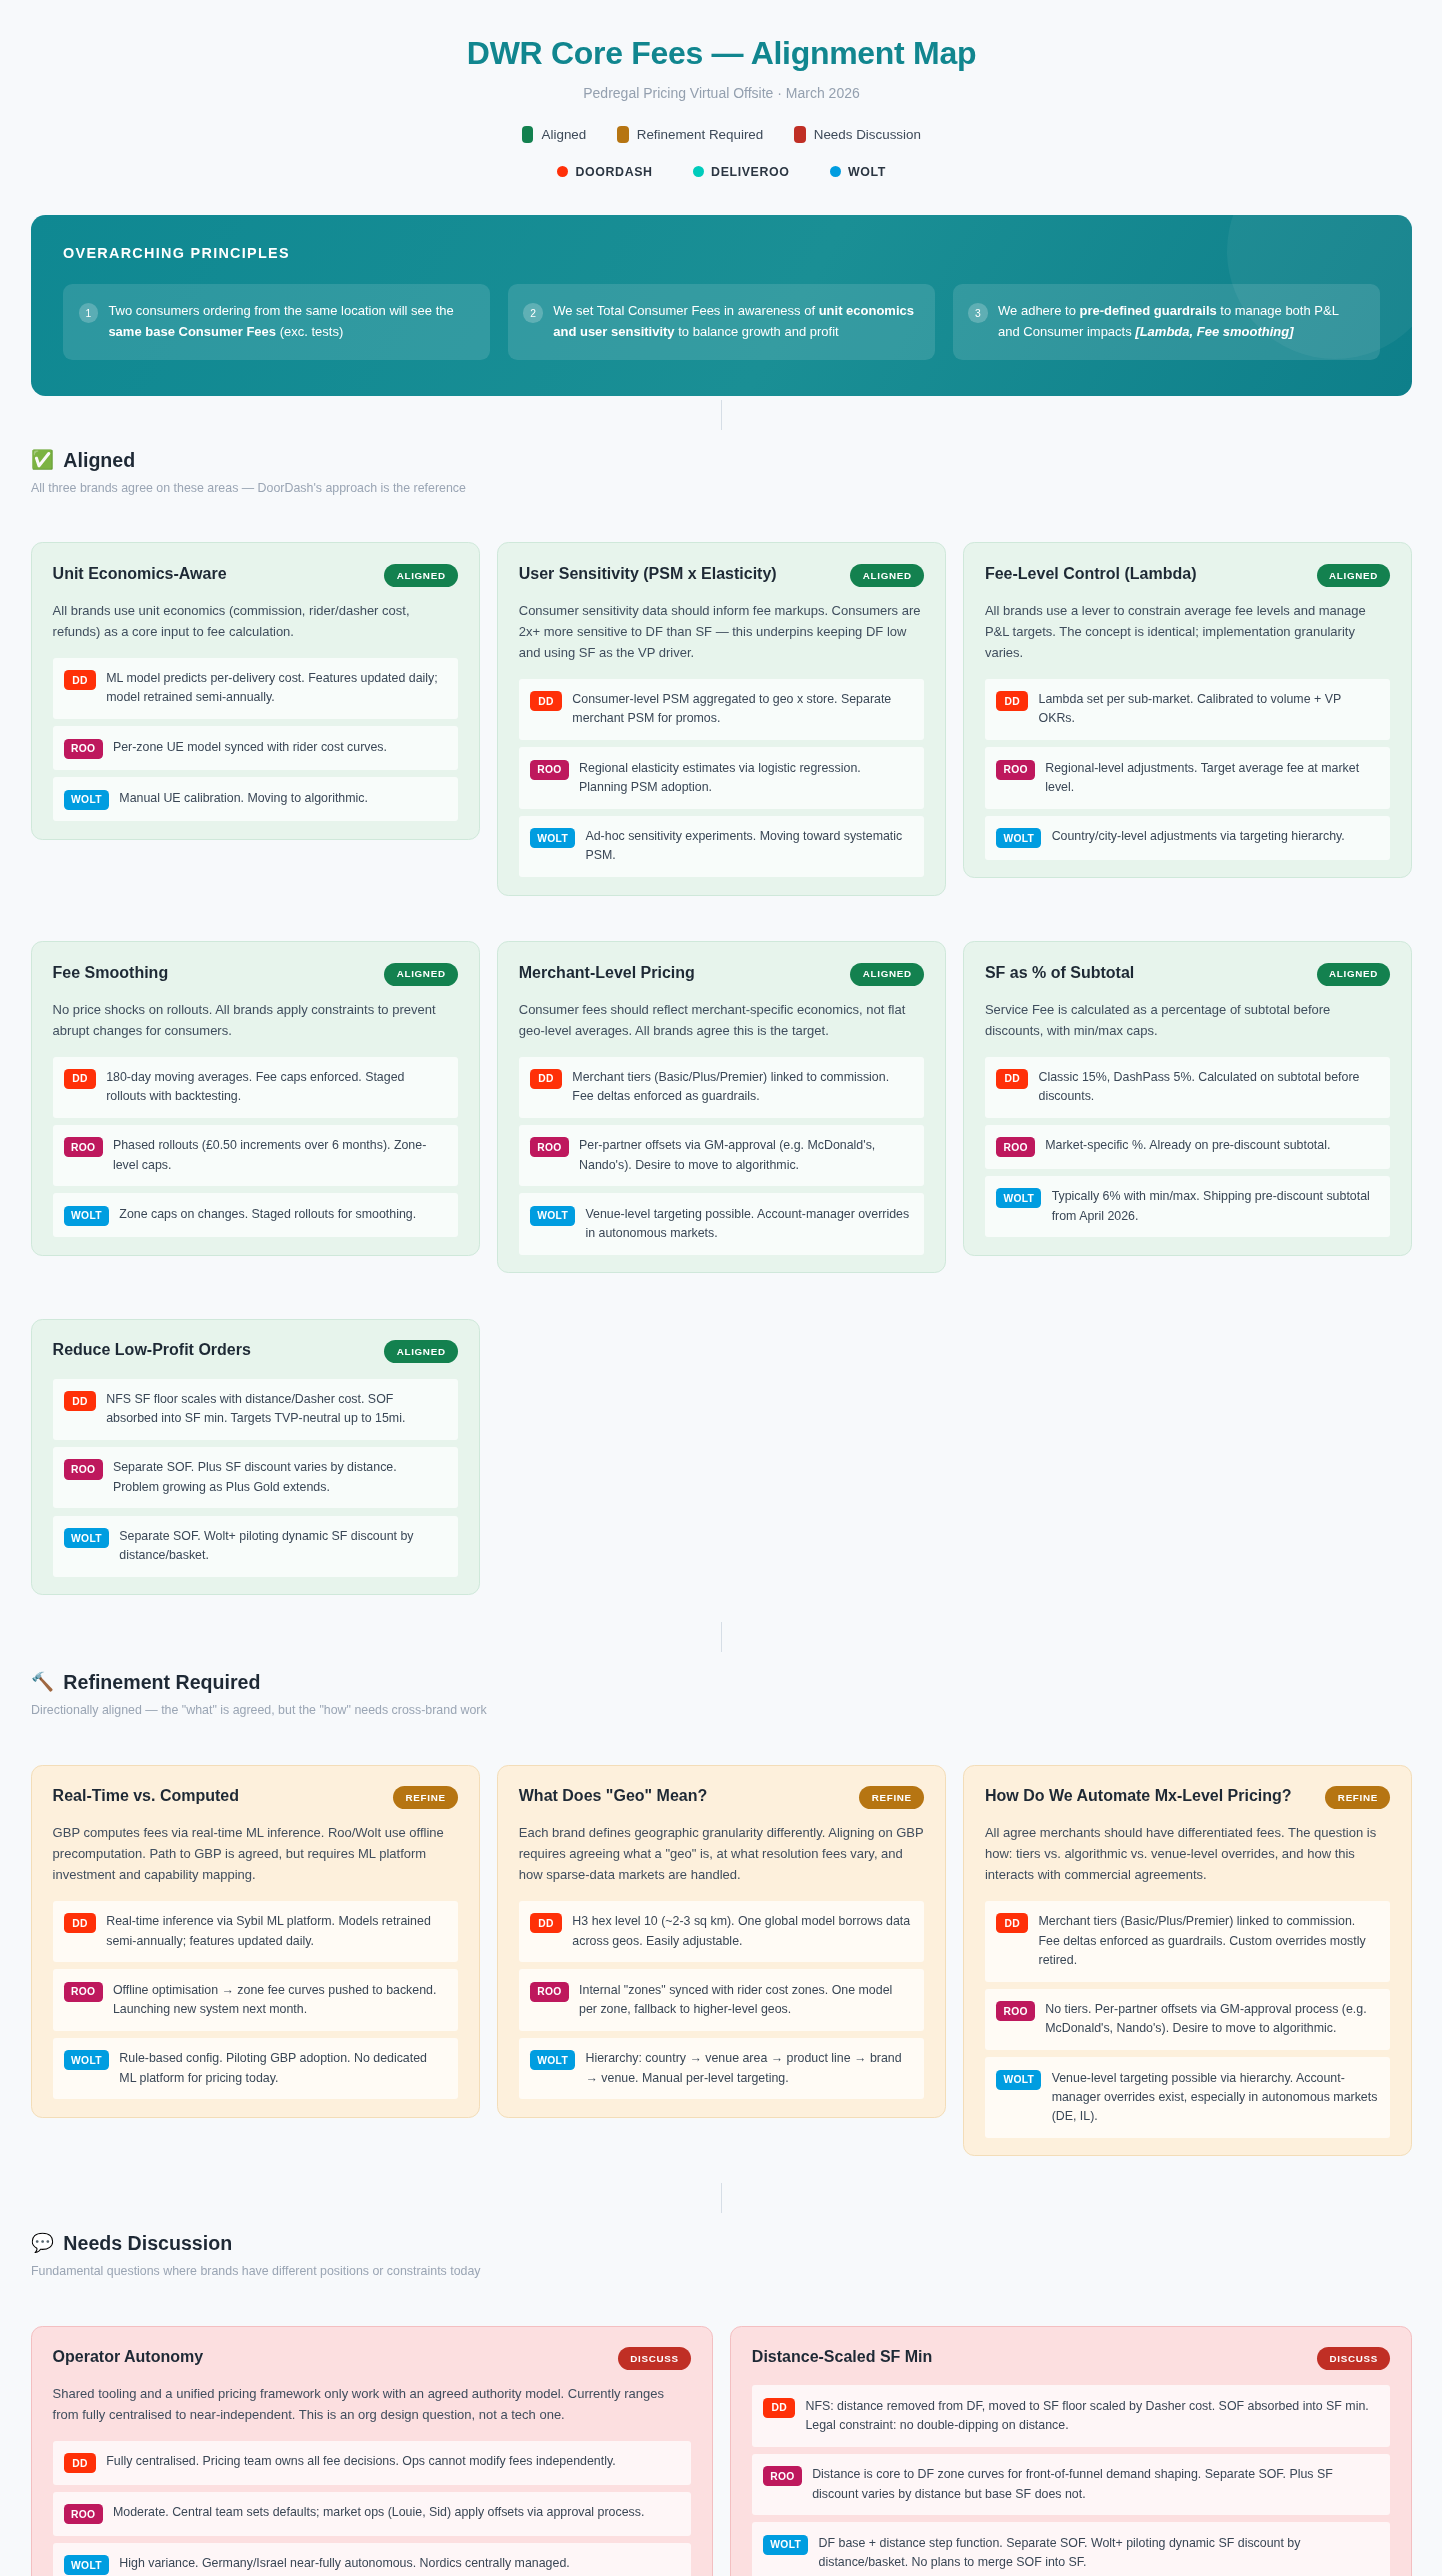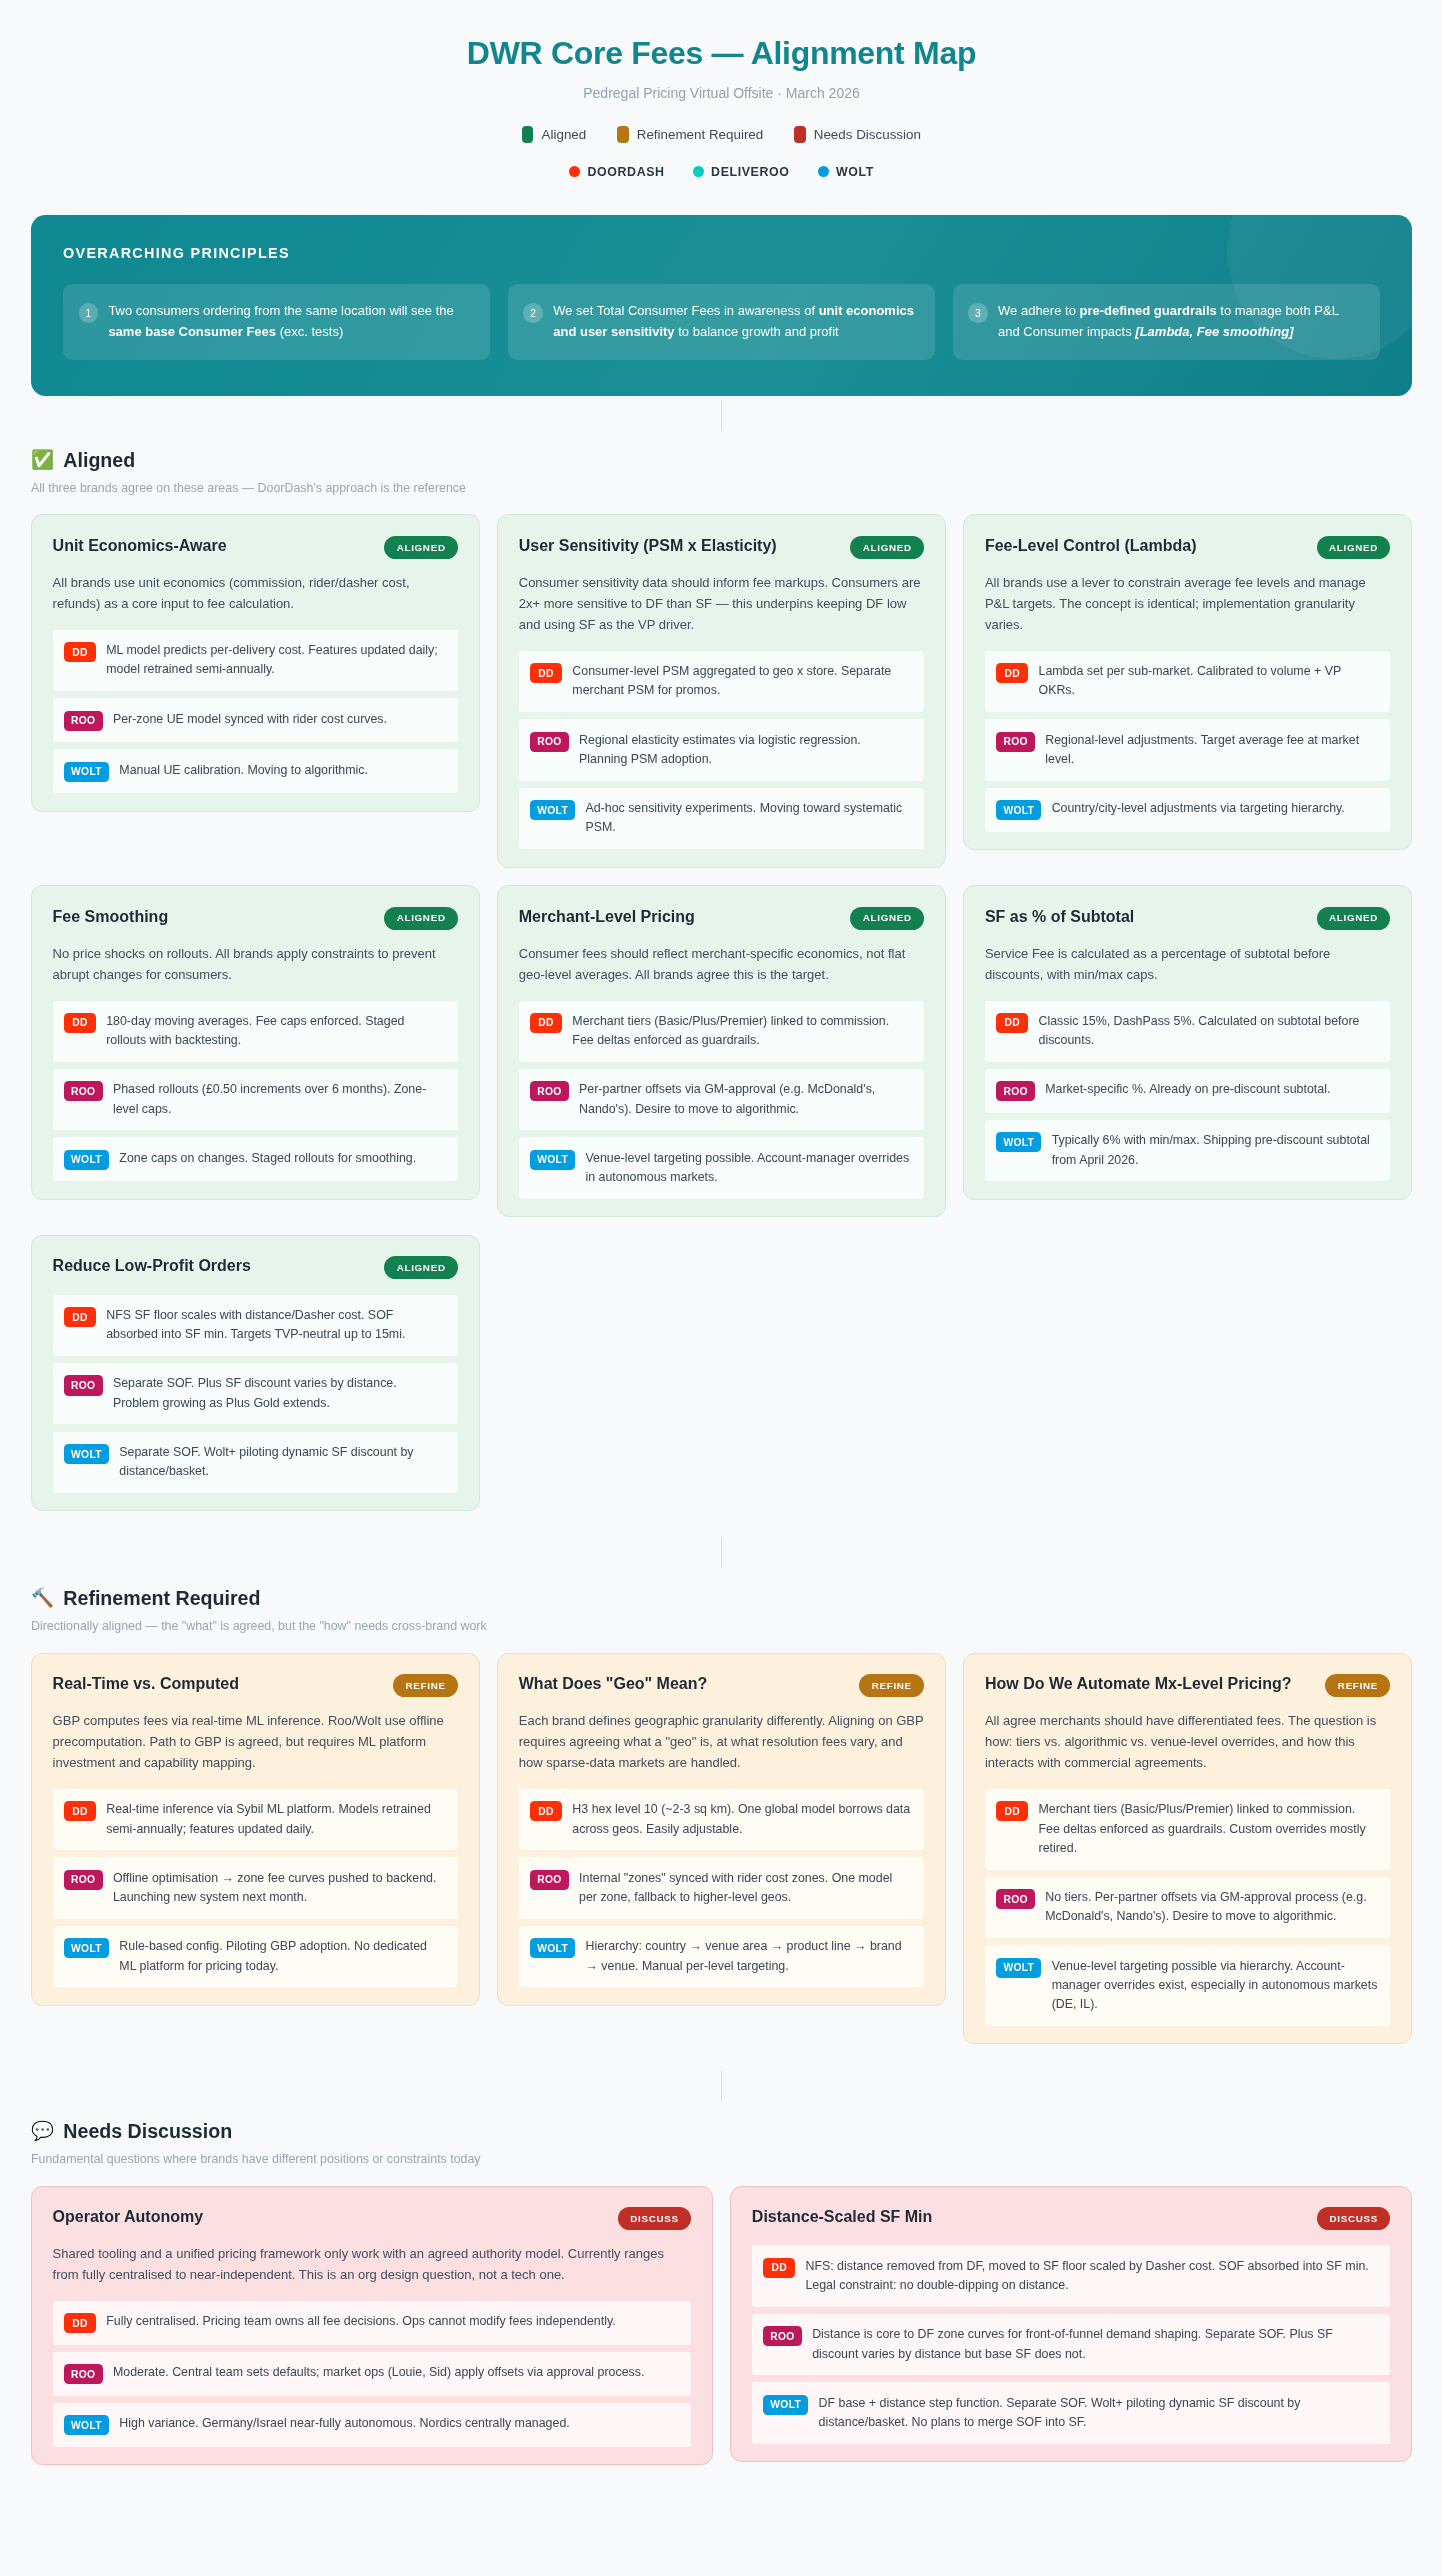--- a/index.html
+++ b/index.html
@@ -17,21 +17,21 @@
   .title {
     font-size: 32px; font-weight: bold; color: #11868f;
     letter-spacing: -0.3px; line-height: 1.1;
   }
   .subtitle { margin-top: 13.4px; font-size: 14px; color: #94a0af; font-weight: normal; }
 
   .legend { margin-top: 25px; display: flex; justify-content: center; align-items: center; gap: 31px; }
   .legend-item { display: flex; align-items: center; gap: 8.2px; font-size: 13.4px; color: #3d4a59; }
   .legend-chip { width: 11.3px; height: 17.5px; border-radius: 4.1px; display: inline-block; }
 
-  .brandlegend { margin-top: 21.6px; display: flex; justify-content: center; align-items: center; gap: 28px; }
+  .brandlegend { margin-top: 21.6px; display: flex; justify-content: center; align-items: center; gap: 40px; }
   .brand-item { display: flex; align-items: center; gap: 7.2px; font-size: 12.4px; font-weight: bold; color: #2b3642; letter-spacing: 0.6px; }
   .brand-dot { width: 11.3px; height: 11.3px; border-radius: 50%; display: inline-block; }
 
   
   .principles {
     margin: 31px 31px 0 31px;
     background: linear-gradient(120deg, #0f8892 0%, #1a8f95 55%, #0e7f8a 100%);
     border-radius: 14.4px;
     padding: 30px 32px 36px 32px;
     position: relative; overflow: hidden;
@@ -65,21 +65,21 @@
   
   .section { margin: 18.5px 31px 0 31px; }
   .section-head { display: flex; align-items: center; gap: 9.3px; }
   .section-emoji { font-size: 18.5px; line-height: 1; }
   .section-title { font-size: 19.6px; font-weight: bold; color: #1e2935; }
   .section-sub { margin-top: 9px; font-size: 12.4px; color: #9aa5b4; }
 
   .cards { margin-top: 19.6px; display: grid; grid-template-columns: repeat(3, 1fr); gap: 17.5px; align-items: start; }
   .cards.two { grid-template-columns: repeat(2, 1fr); }
 
-  .card { border-radius: 11.3px; padding: 20.6px 20.6px 17.5px 20.6px; border: 1px solid transparent; }
+  .card { border-radius: 11.3px; padding: 20.6px 20.6px 17.5px 20.6px; border: 1px solid transparent; margin-top: 28px; }
   .card.aligned { background: #e7f4ec; border-color: #cfe8da; }
   .card.refine  { background: #fdf0dc; border-color: #f3ddb8; }
   .card.discuss { background: #fcdfe0; border-color: #f3bfc1; }
 
   .card-head { display: flex; align-items: flex-start; justify-content: space-between; gap: 11.3px; }
   .card-title { font-size: 16px; font-weight: bold; color: #1e2935; line-height: 1.25; }
   .pill {
     flex: 0 0 auto; color: #fff; font-size: 9.8px; font-weight: bold; letter-spacing: 0.7px;
     border-radius: 515px; padding: 5.7px 12.4px 6.2px 12.4px; white-space: nowrap;
   }

